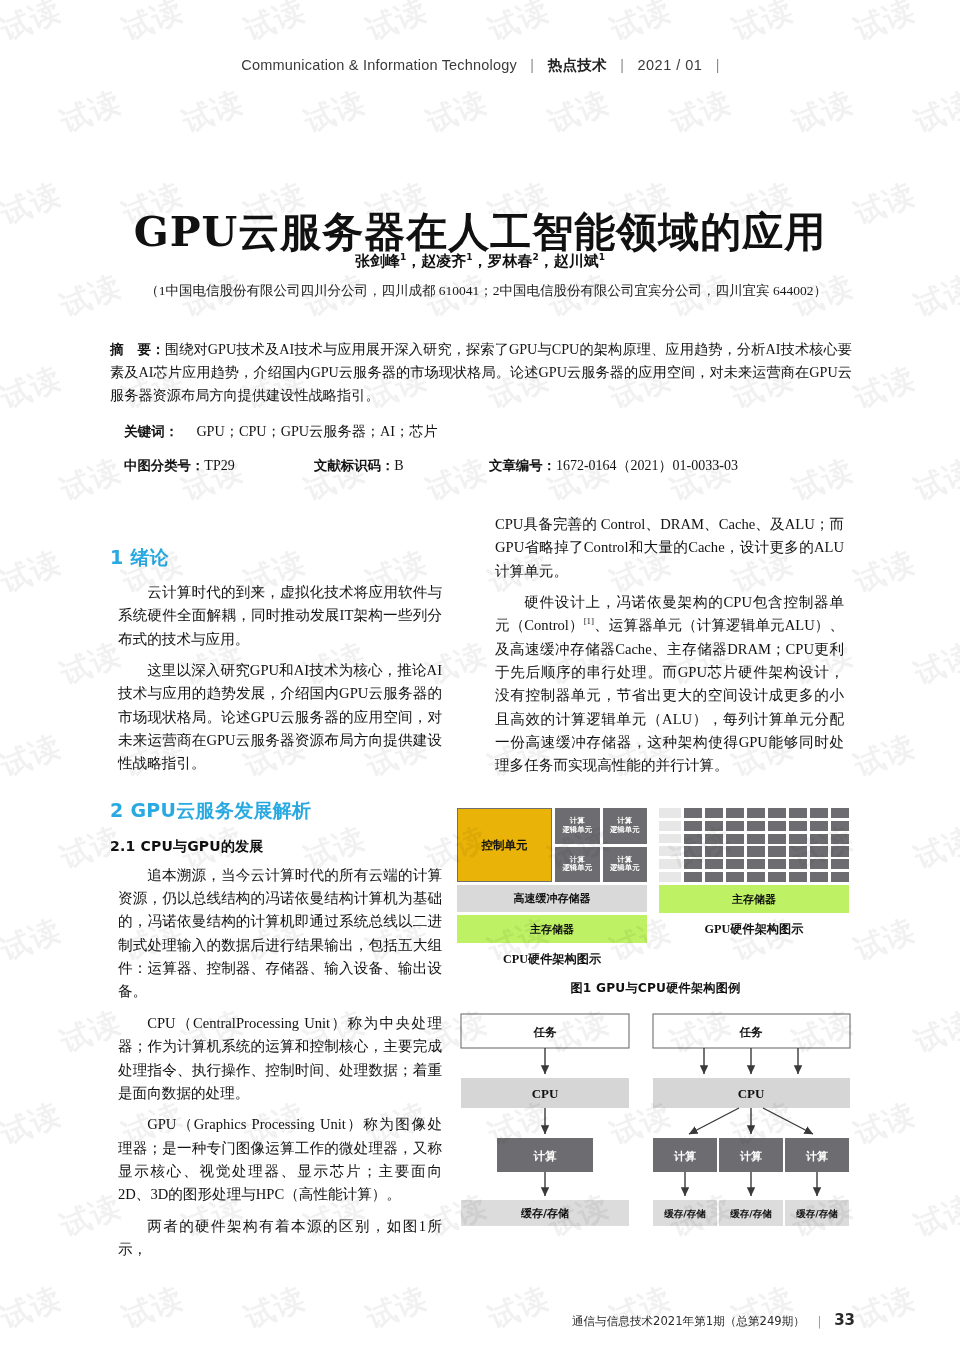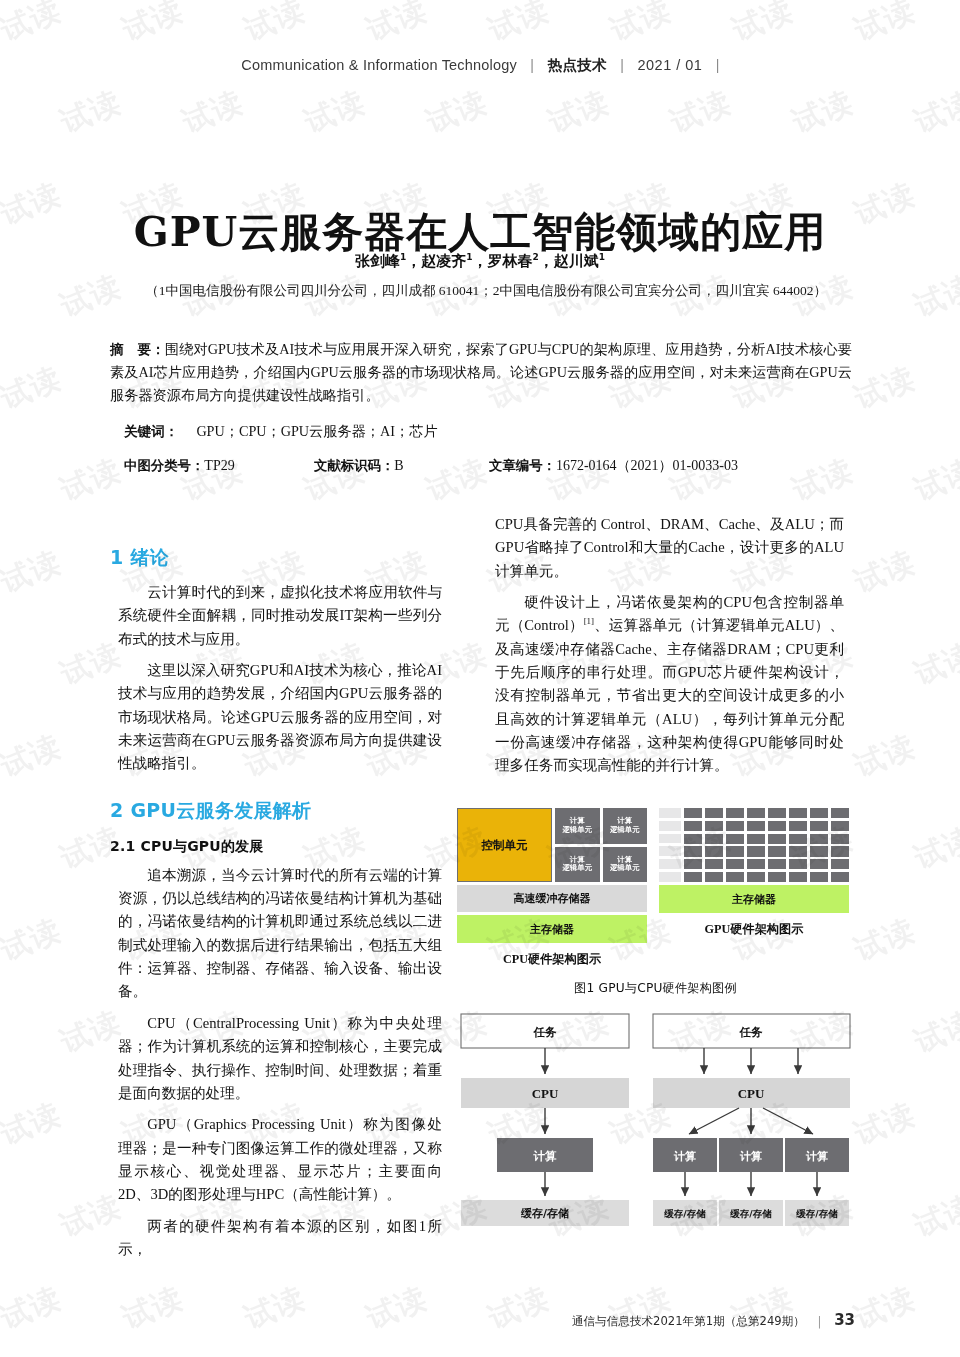--- a/index.html
+++ b/index.html
@@ -247,21 +247,21 @@
     text-align: center;
     font-family: "Liberation Serif", serif;
     font-weight: 700;
     font-size: 12.2px;
     color: #111;
   }
   .figcap {
     margin-top: 12px;
     text-align: center;
     font-family: "DejaVu Sans", "Liberation Sans", sans-serif;
-    font-weight: 400;
+    font-weight: 700;
     font-size: 12.2px;
     color: #111;
     letter-spacing: 0.2px;
   }
 
   
   #fig2 {
     position: absolute;
     top: 1008px;
     left: 457px;

